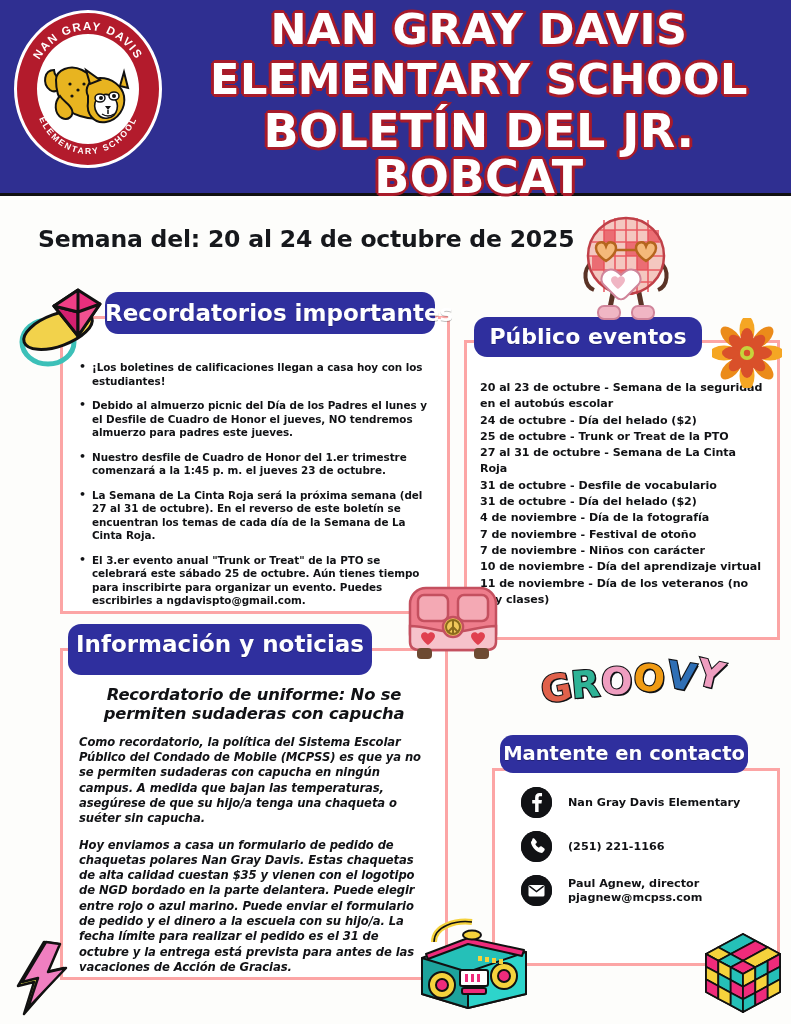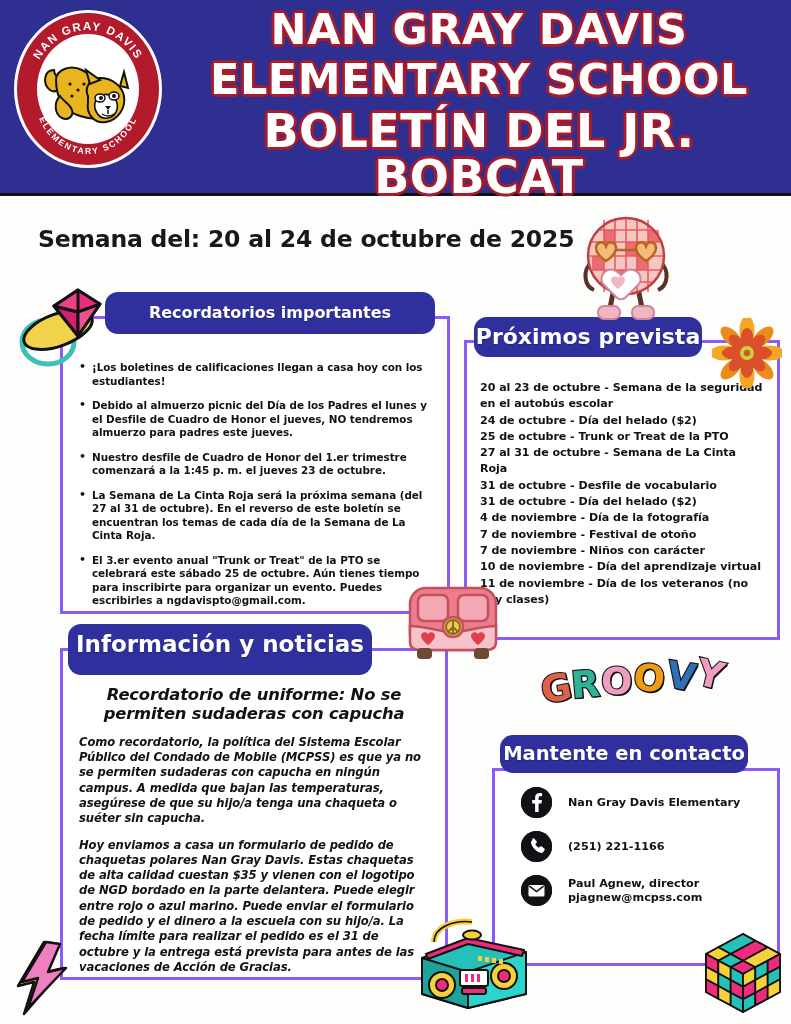--- a/index.html
+++ b/index.html
@@ -114,37 +114,37 @@
     white-space: nowrap;
     position: absolute;
     z-index: 6;
     text-shadow: 0 1px 0 rgba(0,0,0,.25);
   }
 
   
   .box {
     position: absolute;
     background: #ffffff;
-    border: 3px solid #8b5cf6;
+    border: 3px solid #fca5a5;
     z-index: 3;
   }
   .box-body {
     font-family: "DejaVu Sans", sans-serif;
     color: #111215;
   }
 
   
   #box-reminders {
     left: 60px; top: 316px;
     width: 390px; height: 298px;
   }
   #pill-reminders {
     left: 105px; top: 292px;
     width: 330px; height: 42px;
-    font-size: 16px;
+    font-size: 23px;
     line-height: 42px;
   }
   #box-reminders .inner {
     padding: 42px 16px 8px 14px;
   }
   ul.bullets {
     margin: 0; padding: 0 0 0 15px;
     list-style: none;
   }
   ul.bullets li {
@@ -373,21 +373,21 @@
         <div class="event-line">27 al 31 de octubre - Semana de La Cinta Roja</div>
         <div class="event-line">31 de octubre - Desfile de vocabulario</div>
         <div class="event-line">31 de octubre - Día del helado ($2)</div>
         <div class="event-line">4 de noviembre - Día de la fotografía</div>
         <div class="event-line">7 de noviembre - Festival de otoño</div>
         <div class="event-line">7 de noviembre - Niños con carácter</div>
         <div class="event-line">10 de noviembre - Día del aprendizaje virtual</div>
         <div class="event-line">11 de noviembre - Día de los veteranos (no hay clases)</div>
       </div>
   </div>
-  <div class="pill" id="pill-events">Próximos prevista</div>
+  <div class="pill" id="pill-events">Público eventos</div>
 
   <div class="box" id="box-info">
     <div class="inner box-body">
       <div class="info-heading">Recordatorio de uniforme: No se permiten sudaderas con capucha</div>
       <div id="info-paras">
           <p class="info-para">Como recordatorio, la política del Sistema Escolar Público del Condado de Mobile (MCPSS) es que ya no se permiten sudaderas con capucha en ningún campus. A medida que bajan las temperaturas, asegúrese de que su hijo/a tenga una chaqueta o suéter sin capucha.</p>
           <p class="info-para">Hoy enviamos a casa un formulario de pedido de chaquetas polares Nan Gray Davis. Estas chaquetas de alta calidad cuestan $35 y vienen con el logotipo de NGD bordado en la parte delantera. Puede elegir entre rojo o azul marino. Puede enviar el formulario de pedido y el dinero a la escuela con su hijo/a. La fecha límite para realizar el pedido es el 31 de octubre y la entrega está prevista para antes de las vacaciones de Acción de Gracias.</p>
         </div>
     </div>
   </div>

